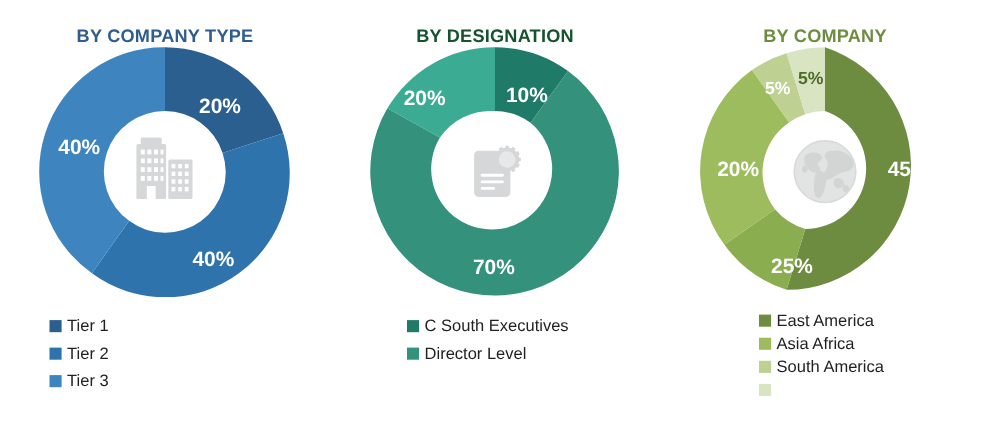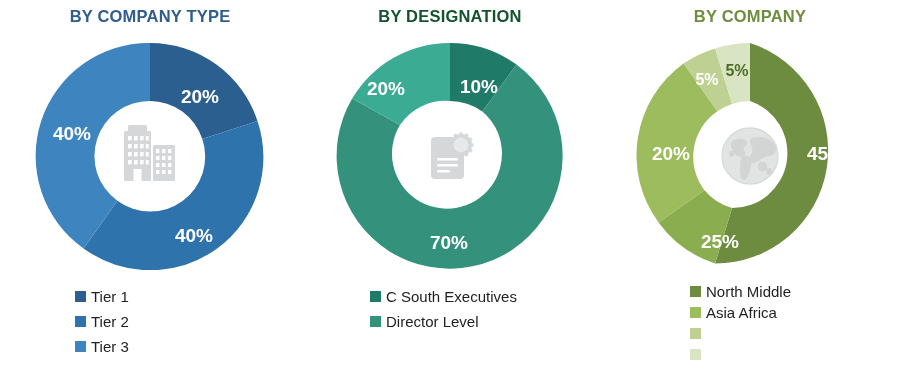--- a/index.html
+++ b/index.html
@@ -23,21 +23,21 @@
     position: absolute;
     top: 0;
     height: 386px;
   }
   #panel-company { left: 0px;   width: 300px; }
   #panel-designation { left: 300px; width: 300px; }
   #panel-region { left: 600px; width: 300px; }
 
   .panel-title {
     position: absolute;
-    top: 7px;
+    top: 24px;
     left: 0;
     width: 300px;
     text-align: center;
     font-size: 16.5px;
     font-weight: bold;
     letter-spacing: 0.2px;
   }
   #title-company { color: #2e5d8e; }
   #title-designation { color: #14532d; }
   #title-region { color: #6f8d3f; }
@@ -86,21 +86,21 @@
   #legend-designation { top: 284px; }
   #legend-region { top: 281px; }
 
   .legend-row {
     display: flex;
     align-items: center;
     height: 25px;
   }
   #legend-region .legend-row { height: 21px; }
 
-  #legend-company .legend-inner { padding-left: 75px; }
+  #legend-company .legend-inner { padding-left: 45px; }
   #legend-designation .legend-inner { padding-left: 70px; }
   #legend-region .legend-inner { padding-left: 90px; }
 
   .legend-swatch {
     width: 11px;
     height: 11px;
     margin-right: 5px;
     flex: 0 0 auto;
   }
   .legend-label {
@@ -334,28 +334,29 @@
           <path d="M56 50 q4 0 4 4 q0 3 -3 3 q-3 0 -3 -4 q0 -3 2 -3 Z"></path>
         </g>
         <circle cx="38" cy="38" r="28" fill="none" stroke="#d8dad9" stroke-width="1.4"></circle>
       </svg>
     </div>
 
     <div class="legend" id="legend-region">
       <div class="legend-inner">
         <div class="legend-row">
           <span class="legend-swatch" style="background:#6d8c3f"></span>
-          <span class="legend-label">North Middle</span>
+          <span class="legend-label">East America</span>
         </div>
         <div class="legend-row">
           <span class="legend-swatch" style="background:#9cbc5e"></span>
           <span class="legend-label">Asia Africa</span>
         </div>
         <div class="legend-row">
           <span class="legend-swatch" style="background:#bed192"></span>
+          <span class="legend-label">South America</span>
         </div>
         <div class="legend-row">
           <span class="legend-swatch" style="background:#d9e4c2"></span>
         </div>
       </div>
     </div>
   </div>
 
 </div>
 

